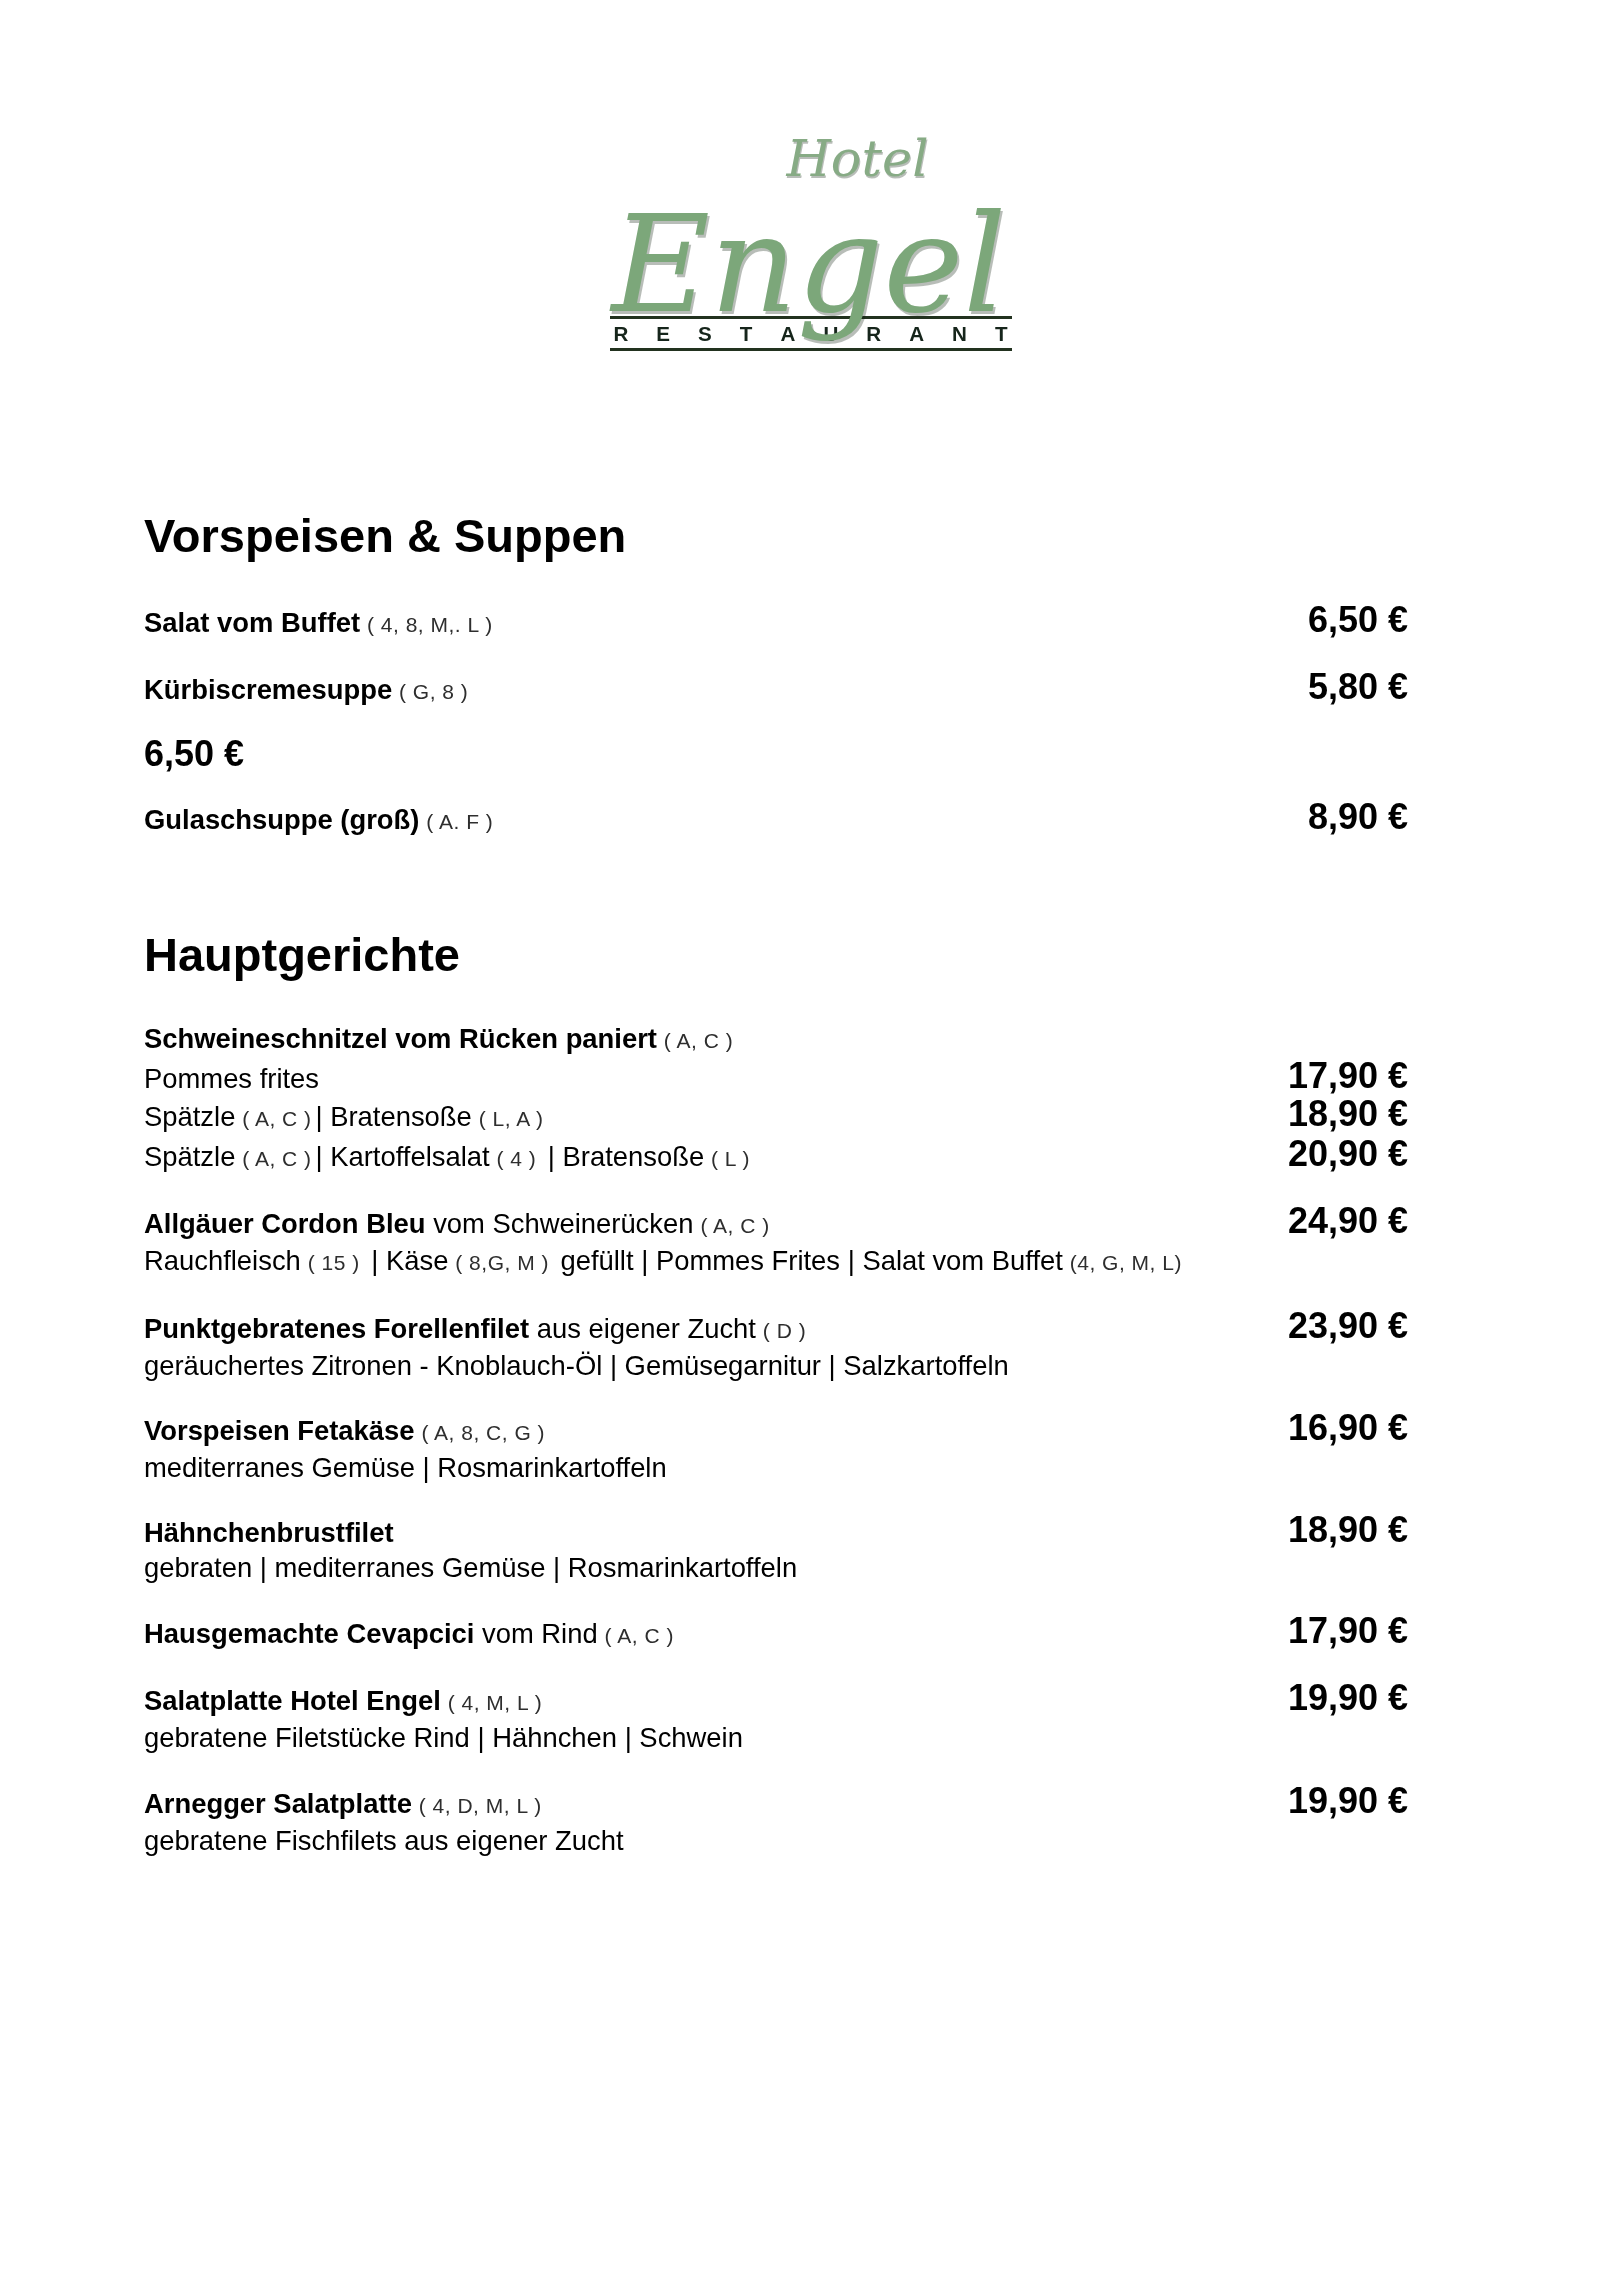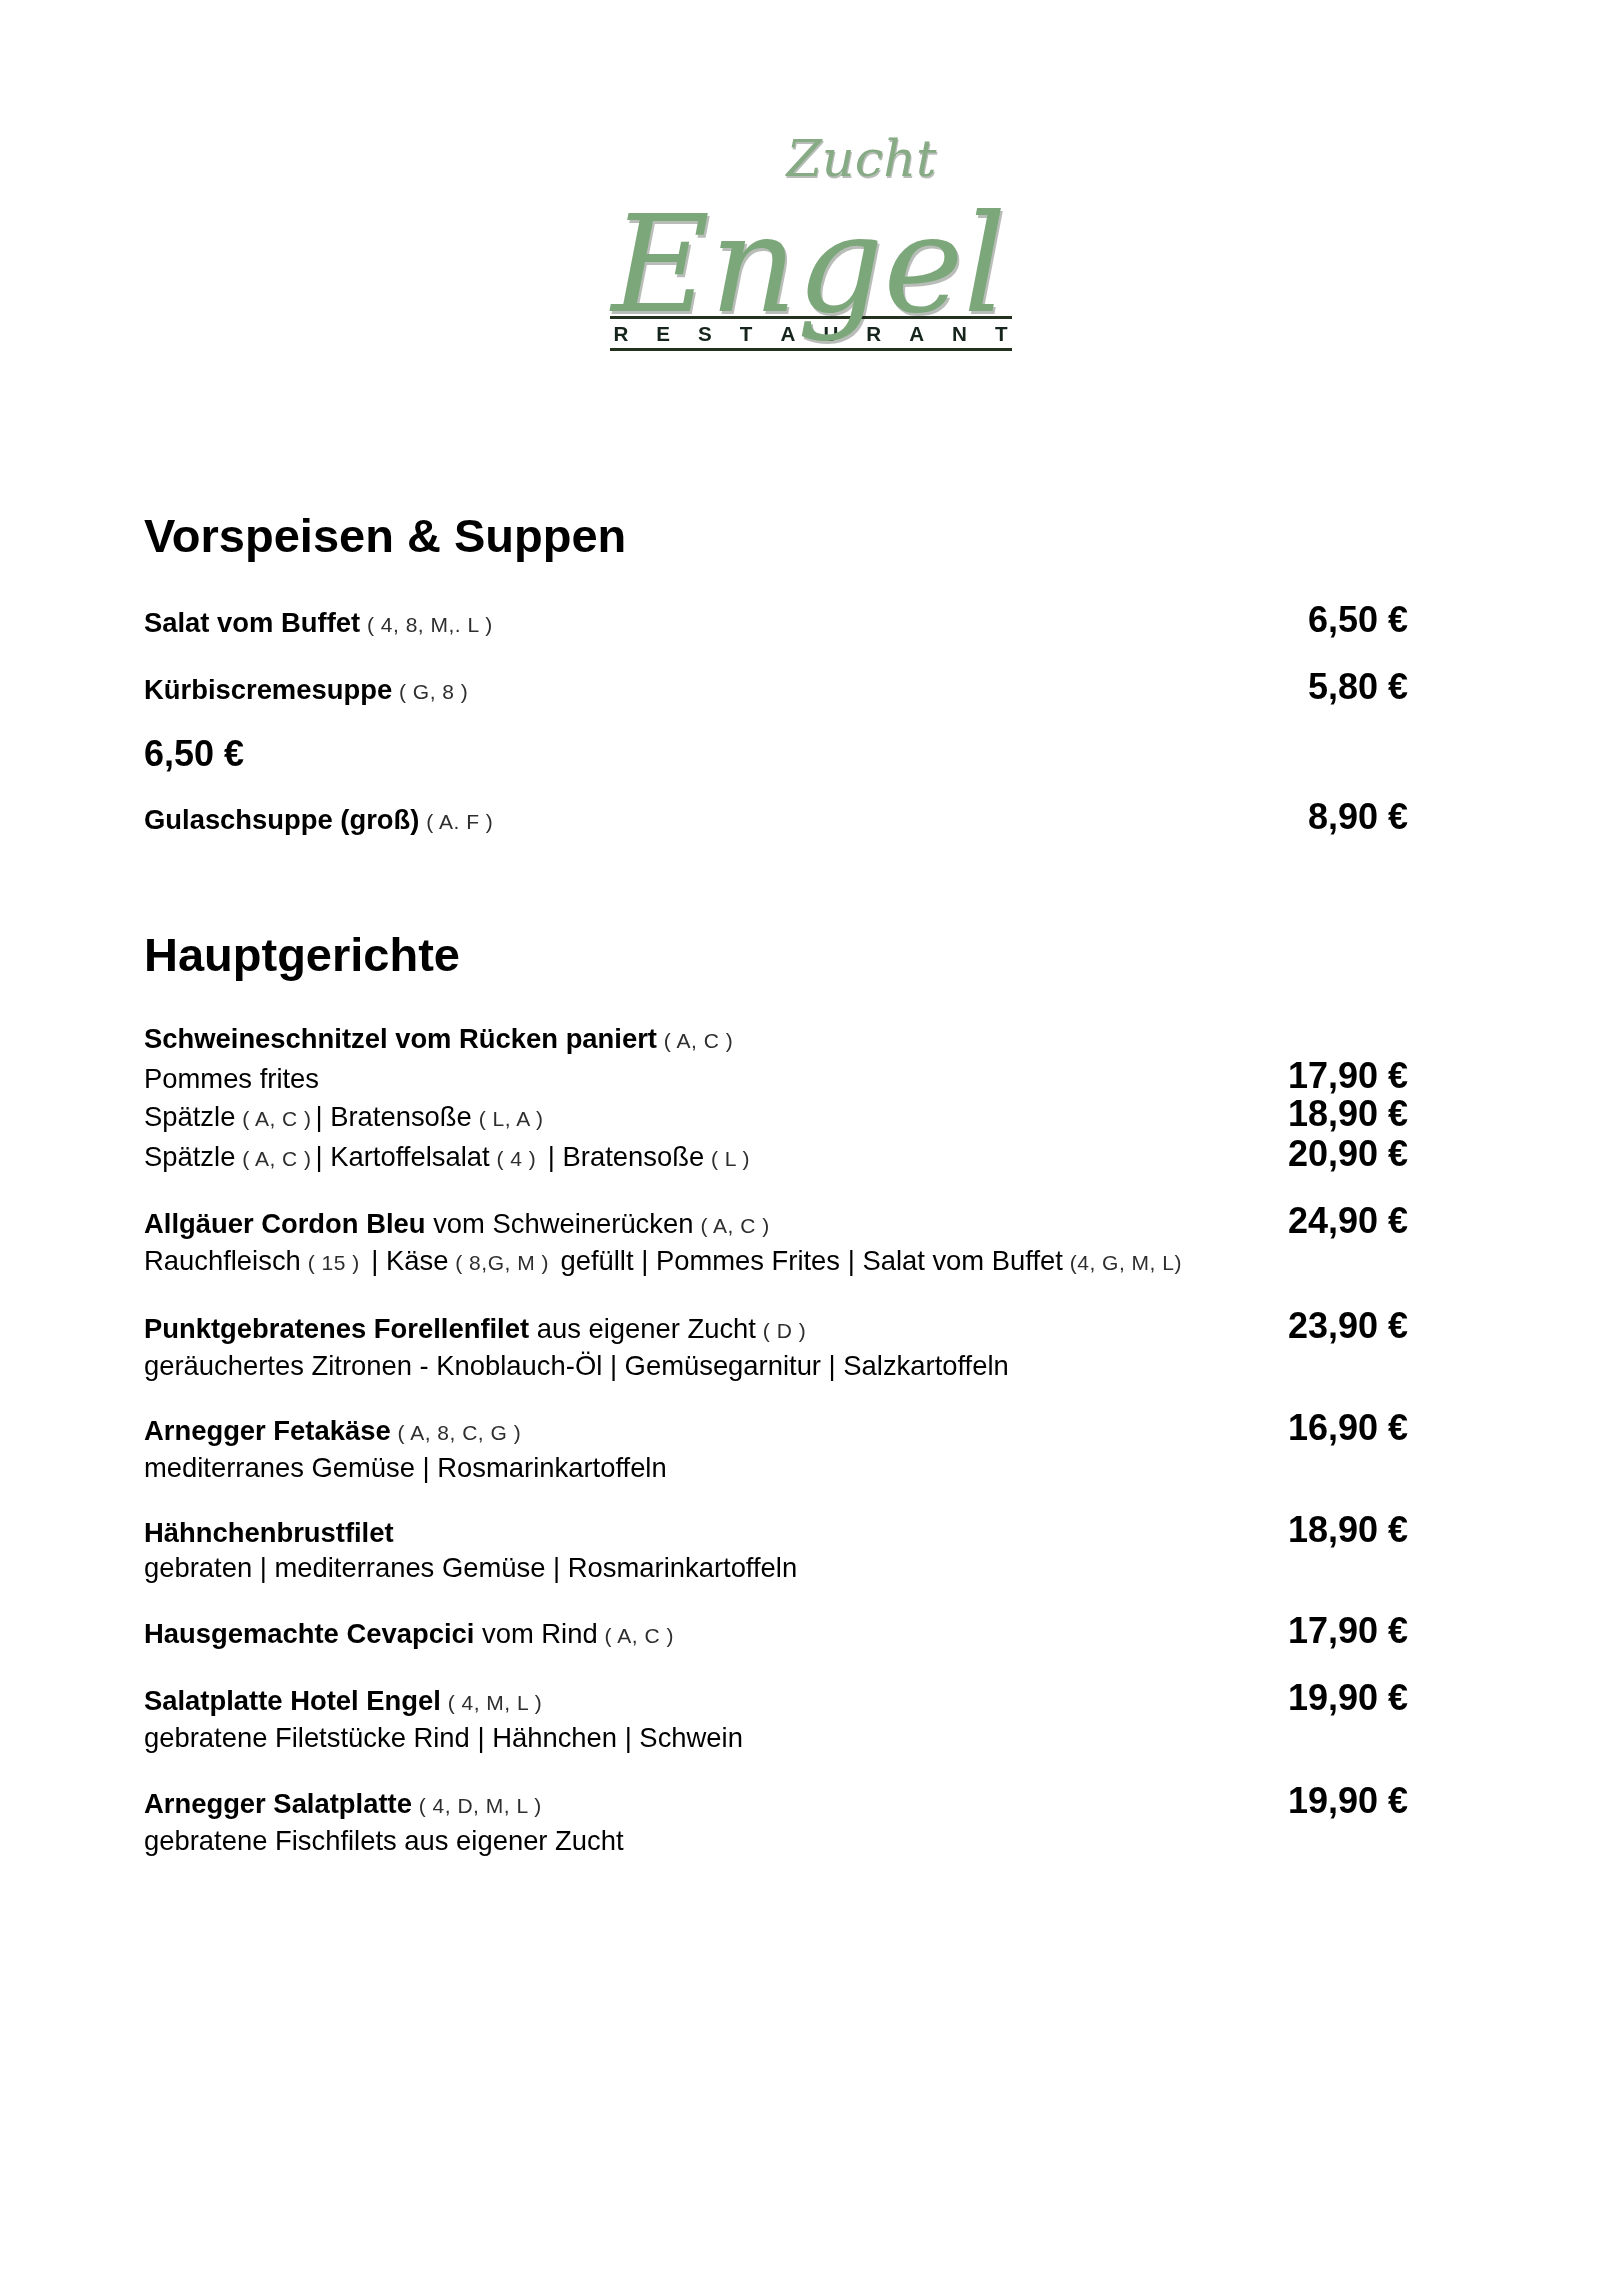--- a/index.html
+++ b/index.html
@@ -95,21 +95,21 @@
     font-size: 36px;
     white-space: nowrap;
     font-weight: bold;
   }
 </style>
 </head>
 <body>
 
 <header class="logo">
   <div class="logo-script">
-    <span class="logo-hotel">Zucht</span>
+    <span class="logo-hotel">Hotel</span>
     <span class="logo-engel">Engel</span>
   </div>
   <div class="logo-bar">
       <span>R</span>
       <span>E</span>
       <span>S</span>
       <span>T</span>
       <span>A</span>
       <span>U</span>
       <span>R</span>
@@ -181,21 +181,21 @@
           <span class="segs"><span class="seg-b">Punktgebratenes Forellenfilet</span><span class="seg-r"> aus eigener Zucht</span><span class="seg-a">( D )</span></span>
           <span class="price">23,90 €</span>
         </div>
         <div class="line">
           <span class="segs"><span class="seg-r">geräuchertes Zitronen - Knoblauch-Öl | Gemüsegarnitur |  Salzkartoffeln</span></span>
           <span class="price"></span>
         </div>
       </div>
       <div class="dish">
         <div class="line">
-          <span class="segs"><span class="seg-b">Arnegger Fetakäse</span><span class="seg-a">( A, 8, C, G )</span></span>
+          <span class="segs"><span class="seg-b">Vorspeisen Fetakäse</span><span class="seg-a">( A, 8, C, G )</span></span>
           <span class="price">16,90 €</span>
         </div>
         <div class="line">
           <span class="segs"><span class="seg-r">mediterranes Gemüse | Rosmarinkartoffeln</span></span>
           <span class="price"></span>
         </div>
       </div>
       <div class="dish">
         <div class="line">
           <span class="segs"><span class="seg-b">Hähnchenbrustfilet</span></span>

